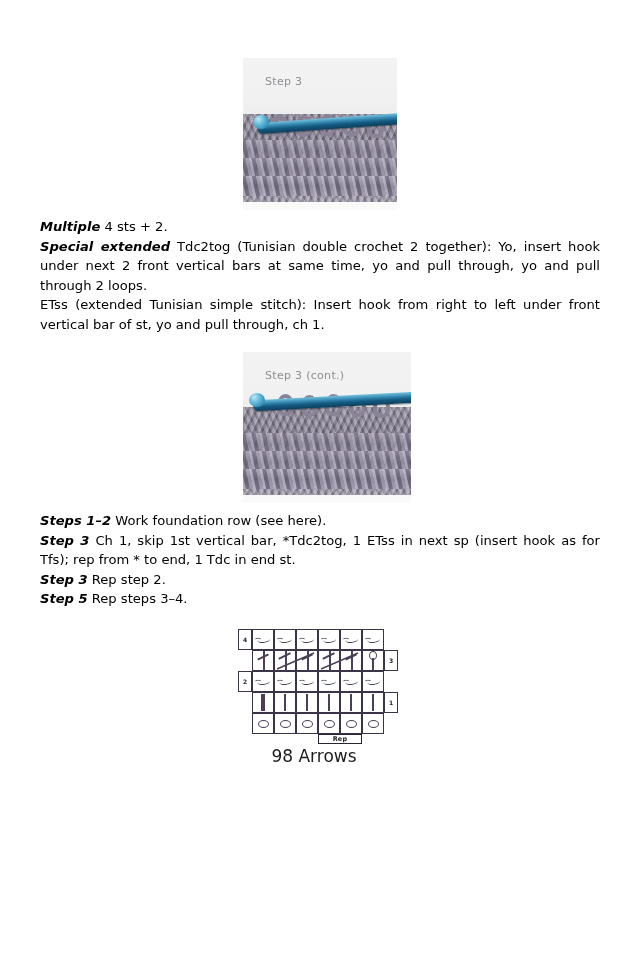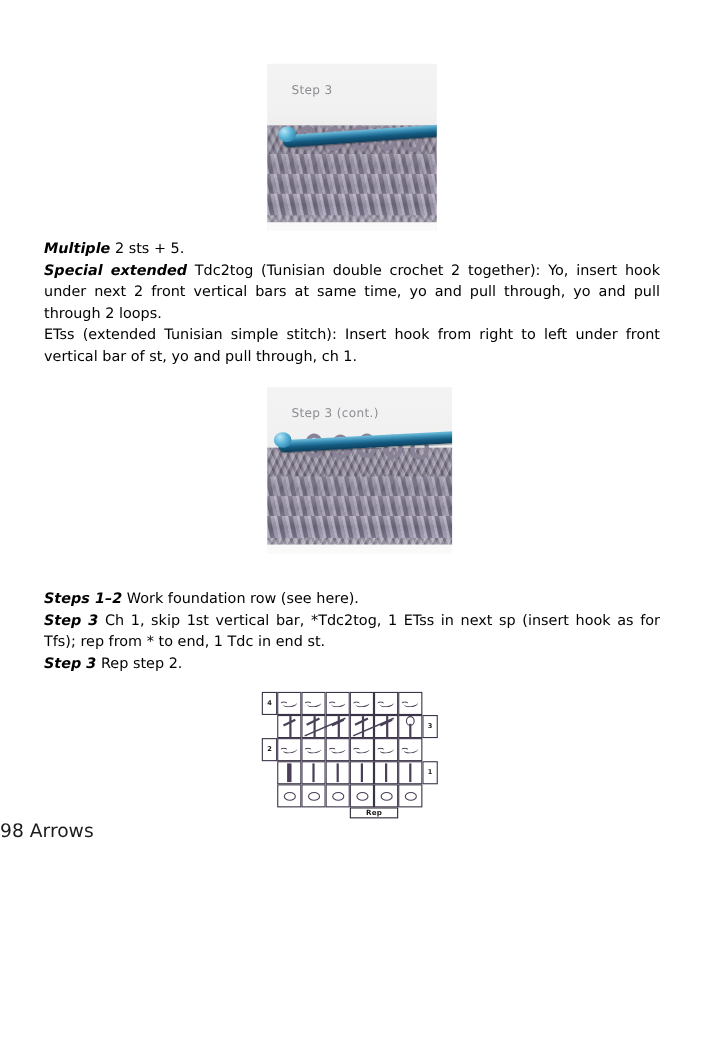--- a/index.html
+++ b/index.html
@@ -123,21 +123,21 @@
   .textblock {
     position: absolute;
     left: 40px;
     width: 560px;
     font-size: 13.1px;
     line-height: 19.6px;
     text-align: justify;
     color: #000;
   }
   .tb-1 { top: 217px; }
-  .tb-2 { top: 511px; margin-top: 24px; }
+  .tb-2 { top: 511px; }
   .textblock p { margin: 0; }
   .textblock b { font-weight: bold; font-style: italic; }
 
   
   .chart-wrap {
     position: absolute;
     left: 0;
     top: 629px;
     width: 640px;
     text-align: center;
@@ -263,20 +263,21 @@
     align-items: center;
     justify-content: center;
     letter-spacing: .2px;
   }
 
   .chart-caption {
     position: absolute;
     left: 0;
     top: 746px;
     width: 628px;
+    text-align: center;
     font-size: 17px;
     color: #1c1c1c;
     font-family: "DejaVu Sans", sans-serif;
   }
 </style>
 </head>
 <body>
 
 <div class="page">
 
@@ -293,21 +294,21 @@
       <div class="loop" style="left:76px;top:0;"></div>
       <div class="loop" style="left:100px;top:1px;"></div>
       <div class="loop" style="left:124px;top:2px;"></div>
     </div>
     <div class="hook"></div>
     <div class="hook-tip"></div>
     <div class="photo-caption">Step 3</div>
   </div>
 
   <div class="textblock tb-1">
-    <p><b>Multiple</b><span> 2 sts + 5.</span></p>
+    <p><b>Multiple</b><span> 4 sts + 2.</span></p>
     <p><b>Special extended</b><span> Tdc2tog (Tunisian double crochet 2 together): Yo, insert hook under next 2 front vertical bars at same time, yo and pull through, yo and pull through 2 loops.</span></p>
     <p>ETss (extended Tunisian simple stitch): Insert hook from right to left under front vertical bar of st, yo and pull through, ch 1.</p>
   </div>
 
   <div class="photo photo-2">
     <div class="photo-bg"></div>
     <div class="fabric">
       <div class="fabric-row r3"></div>
       <div class="fabric-row r2"></div>
       <div class="fabric-row r1"></div>
@@ -321,20 +322,21 @@
     </div>
     <div class="hook"></div>
     <div class="hook-tip"></div>
     <div class="photo-caption">Step 3 (cont.)</div>
   </div>
 
   <div class="textblock tb-2">
     <p><b>Steps 1–2</b><span> Work foundation row (see here).</span></p>
     <p><b>Step 3</b><span> Ch 1, skip 1st vertical bar, *Tdc2tog, 1 ETss in next sp (insert hook as for Tfs); rep from * to end, 1 Tdc in end st.</span></p>
     <p><b>Step 3</b><span> Rep step 2.</span></p>
+    <p><b>Step 5</b><span> Rep steps 3–4.</span></p>
   </div>
 
   <div class="chart-wrap">
     <div class="chart" id="chart"><div class="cell num" style="left: 0px; top: 0px; width: 14px; height: 21px;">4</div><div class="cell" style="left: 14px; top: 0px; width: 22px; height: 21px;">
           <div class="sym">
             <div class="s-ch"></div>
           </div>
         </div><div class="cell" style="left: 36px; top: 0px; width: 22px; height: 21px;">
           <div class="sym">
             <div class="s-ch"></div>

